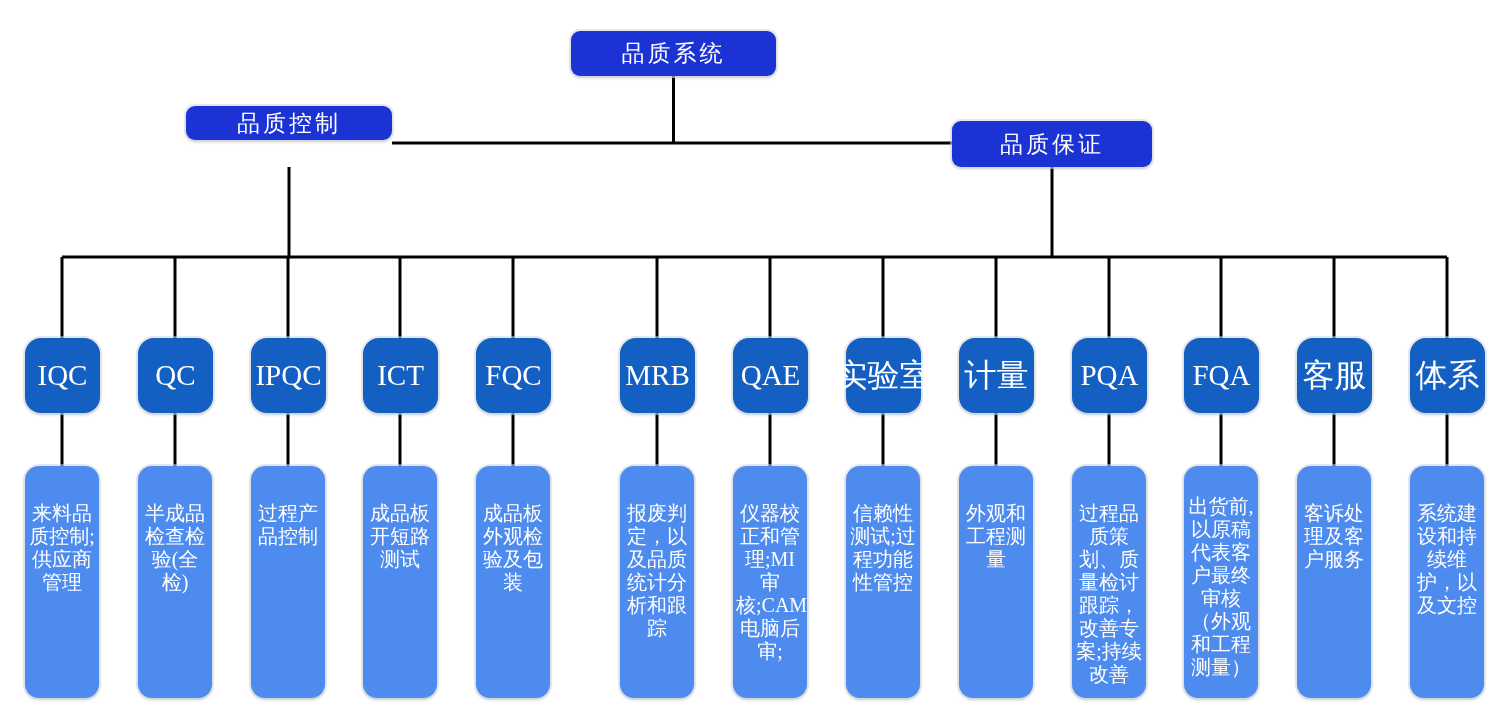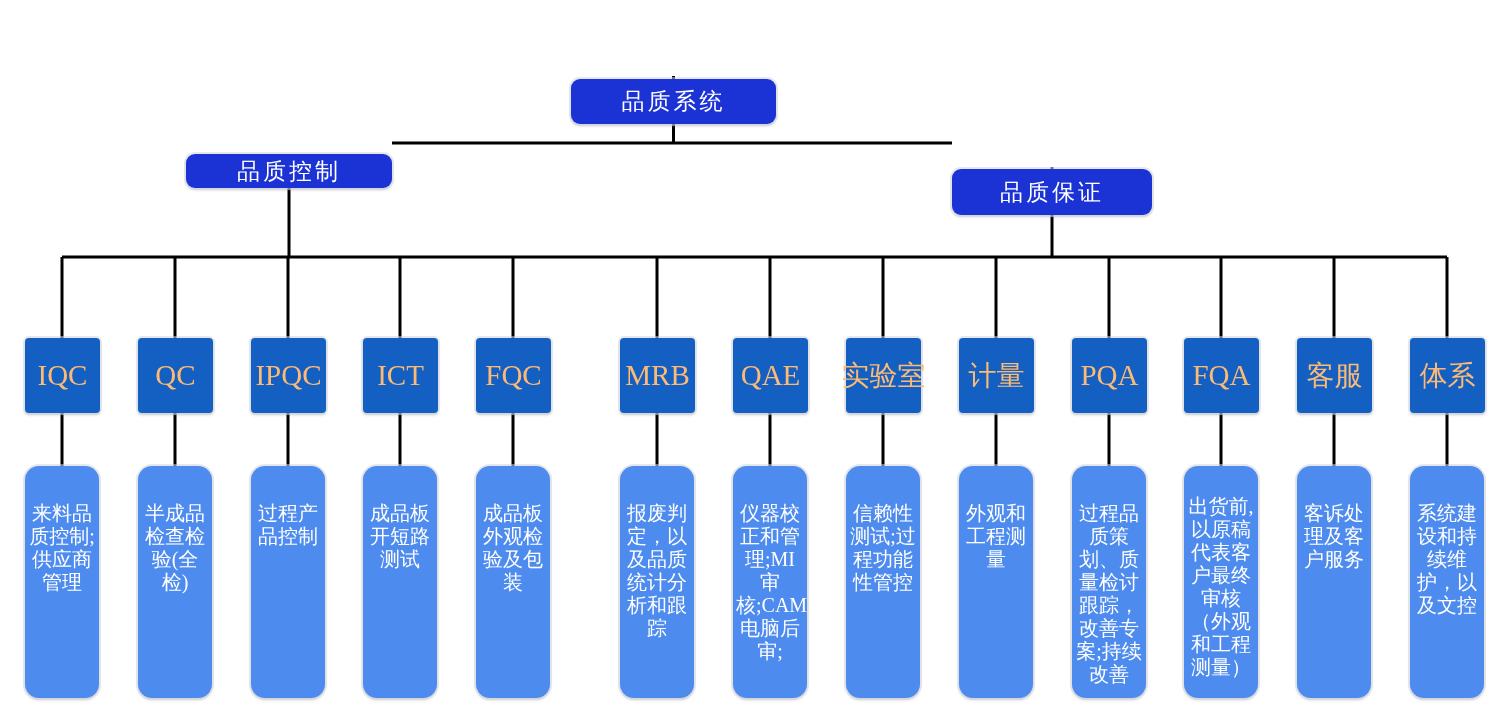--- a/index.html
+++ b/index.html
@@ -7,36 +7,35 @@
   #canvas {
     position:relative; width:1507px; height:721px; background:#ffffff;
     overflow:hidden;
   }
   #connectors { position:absolute; left:0; top:0; width:1507px; height:721px; }
 
   .nbox {
     position:absolute; display:flex; align-items:center; justify-content:center;
     color:#ffffff; box-sizing:border-box;
     box-shadow:0 0 0 2px rgba(210,214,222,.55), 0 2px 3px rgba(120,120,130,.35);
-    margin-top:48px;
   }
   .lvl1 { background:#1b32d4; border-radius:9px; font-size:23px; letter-spacing:3px; }
   #node-root   { left:571px; top:31px;  width:205px; height:45px; }
   #node-branch-left  { left:186px; top:106px; width:206px; height:34px; }
   #node-branch-right { left:952px; top:121px; width:200px; height:46px; }
 
   .dept-code {
     position:absolute; top:338px; width:75px; height:75px;
     left:calc(var(--cx) - 37px);
-    background:#145fc2; border-radius:4px;
+    background:#145fc2; border-radius:16px;
     display:flex; align-items:center; justify-content:center;
-    color:#fdba74; font-size:29px; white-space:nowrap;
+    color:#ffffff; font-size:29px; white-space:nowrap;
     box-shadow:0 0 0 2px rgba(210,214,222,.55), 0 2px 3px rgba(120,120,130,.35);
   }
-  .dept-code.cjk { font-size:28px; letter-spacing:0;font-family:Liberation Mono, monospace; }
+  .dept-code.cjk { font-size:32px; letter-spacing:0;font-family:Liberation Mono, monospace; }
 
   .dept-desc {
     position:absolute; top:466px; width:74px; height:232px;
     left:calc(var(--cx) - 37px);
     background:#4e8bee; border-radius:14px;
     box-sizing:border-box; padding:36px 3px 6px 3px;
     color:#fff; font-size:20px; line-height:23px; text-align:center;
     box-shadow:0 0 0 2px rgba(210,214,222,.55), 0 2px 3px rgba(120,120,130,.35);
     word-break:normal; overflow:hidden;
   }

